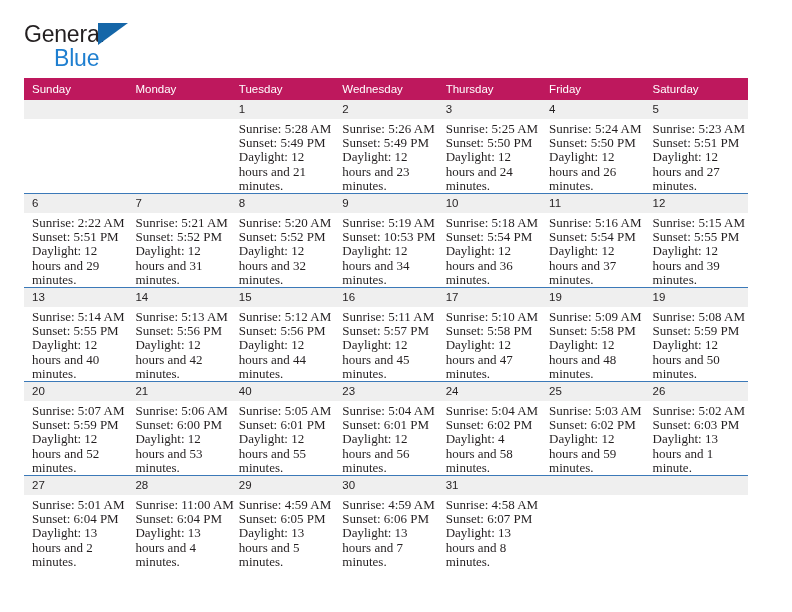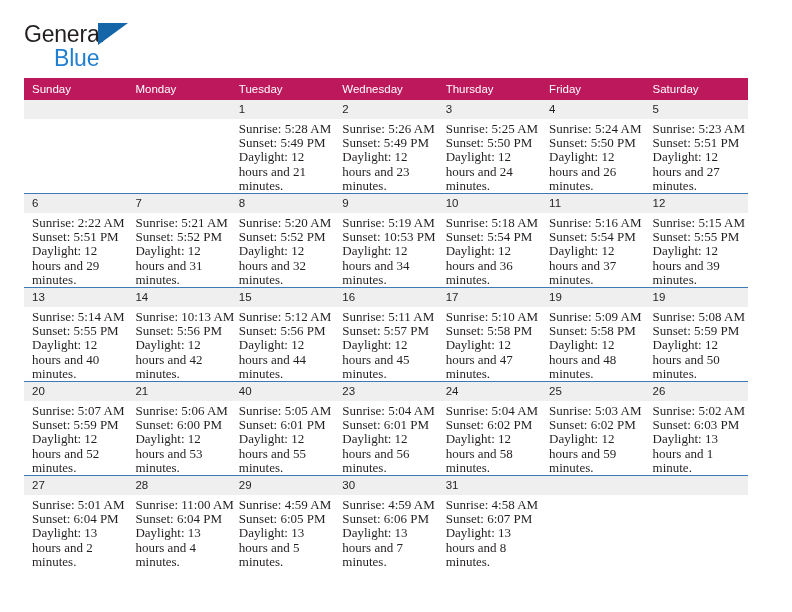--- a/index.html
+++ b/index.html
@@ -296,21 +296,21 @@
             <div class="daynum">13</div>
             <div class="details">
               <div>Sunrise: 5:14 AM</div>
               <div>Sunset: 5:55 PM</div>
               <div class="daylight">Daylight: 12 hours and 40 minutes.</div>
             </div>
           </td>
           <td>
             <div class="daynum">14</div>
             <div class="details">
-              <div>Sunrise: 10:13 AM</div>
+              <div>Sunrise: 5:13 AM</div>
               <div>Sunset: 5:56 PM</div>
               <div class="daylight">Daylight: 12 hours and 42 minutes.</div>
             </div>
           </td>
           <td>
             <div class="daynum">15</div>
             <div class="details">
               <div>Sunrise: 5:12 AM</div>
               <div>Sunset: 5:56 PM</div>
               <div class="daylight">Daylight: 12 hours and 44 minutes.</div>
@@ -380,21 +380,21 @@
               <div>Sunrise: 5:04 AM</div>
               <div>Sunset: 6:01 PM</div>
               <div class="daylight">Daylight: 12 hours and 56 minutes.</div>
             </div>
           </td>
           <td>
             <div class="daynum">24</div>
             <div class="details">
               <div>Sunrise: 5:04 AM</div>
               <div>Sunset: 6:02 PM</div>
-              <div class="daylight">Daylight: 12 hours and 58 minutes.</div>
+              <div class="daylight">Daylight: 4 hours and 58 minutes.</div>
             </div>
           </td>
           <td>
             <div class="daynum">25</div>
             <div class="details">
               <div>Sunrise: 5:03 AM</div>
               <div>Sunset: 6:02 PM</div>
               <div class="daylight">Daylight: 12 hours and 59 minutes.</div>
             </div>
           </td>

